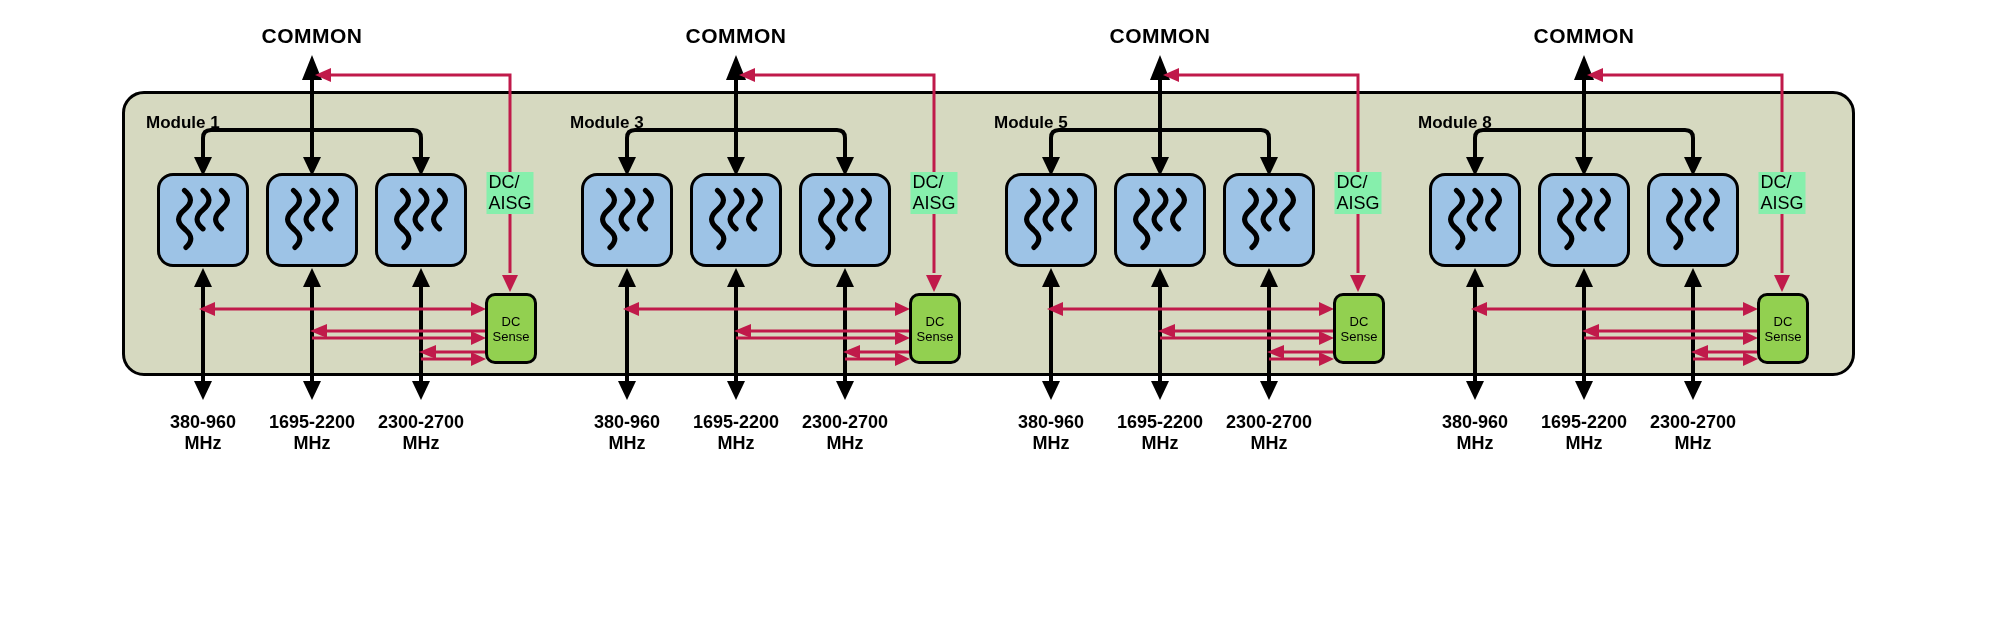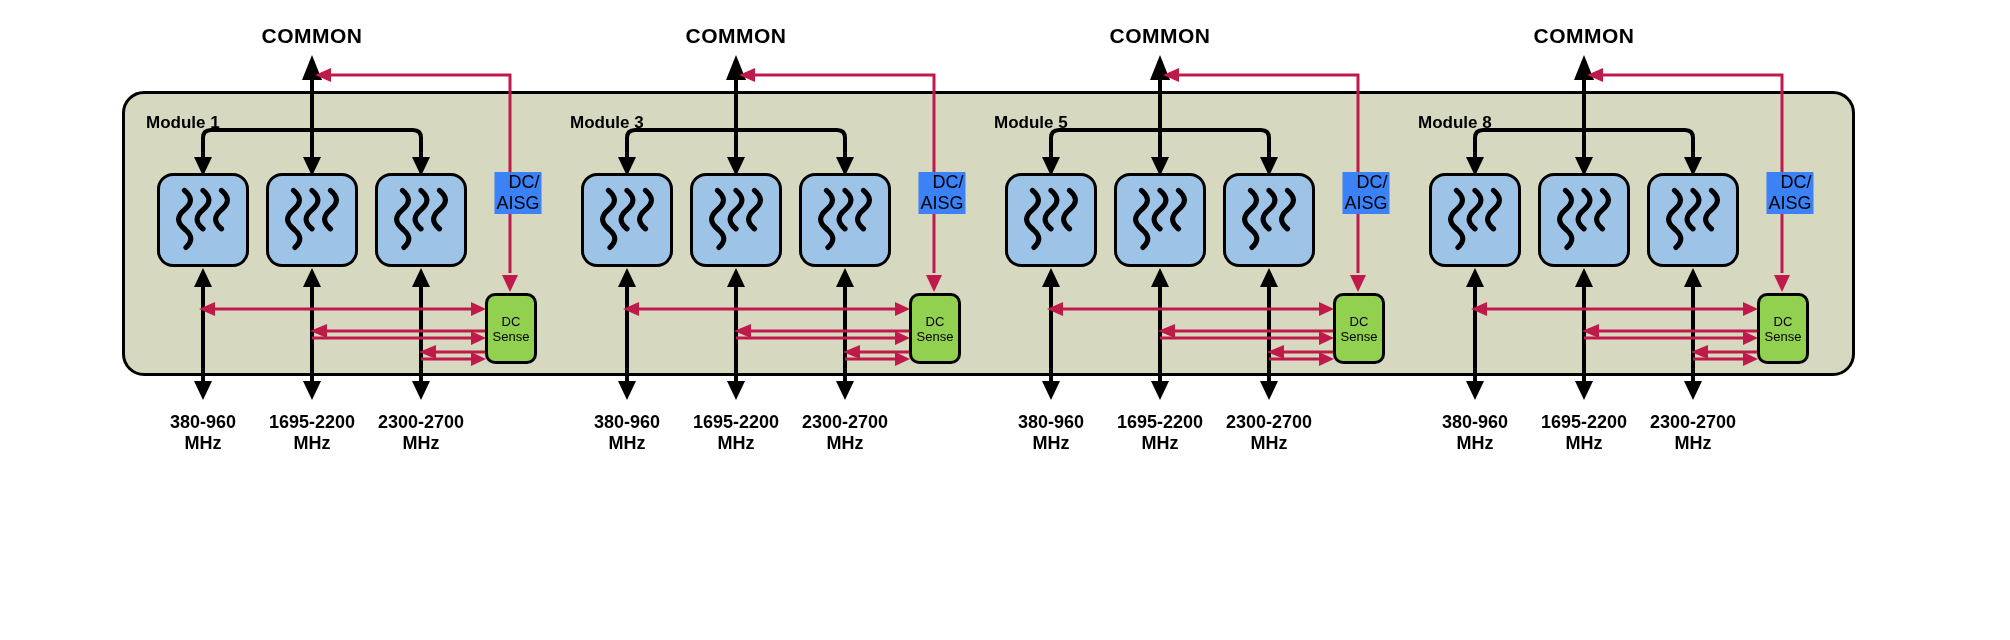--- a/index.html
+++ b/index.html
@@ -12,22 +12,22 @@
   .common-label { position:absolute; left:176px; top:24px; transform:translateX(-50%);
                   font-size:21px; font-weight:bold; letter-spacing:.5px; white-space:nowrap; }
   .wiring { position:absolute; left:0; top:0; }
   .blk-stroke { stroke:var(--signal-line,#000); stroke-width:4; fill:none; }
   .blk-fill   { fill:var(--signal-line,#000); }
   .red-stroke { stroke:var(--dc-line,#c01a4a); stroke-width:3; fill:none; }
   .red-fill   { fill:var(--dc-line,#c01a4a); }
   .fbox { position:absolute; top:173px; width:92px; height:94px; background:var(--filter-fill,#9dc3e6);
           border:3px solid #000; border-radius:16px; display:flex; align-items:center; justify-content:center; z-index:2; }
   .ficon { width:74px; height:76px; stroke:#000; stroke-width:7; fill:none; stroke-linecap:round; }
-  .dc-aisg { position:absolute; left:374px; top:172px; transform:translateX(-50%); background:#3b82f6;
-             font-size:18px; line-height:21px; text-align:right; padding:0 2px; z-index:3; white-space:nowrap;margin-left:8px; }
+  .dc-aisg { position:absolute; left:374px; top:172px; transform:translateX(-50%); background:#86efac;
+             font-size:18px; line-height:21px; text-align:left; padding:0 2px; z-index:3; white-space:nowrap; }
   .dc-aisg span { display:block; }
   .dc-sense { position:absolute; left:349px; top:293px; width:52px; height:71px; background:var(--dc-sense-fill,#92d050);
               border:3px solid #000; border-radius:10px; display:flex; flex-direction:column; align-items:center;
               justify-content:center; font-size:13px; line-height:15px; z-index:3; }
   .port-label { position:absolute; top:412px; transform:translateX(-50%); font-size:18px; font-weight:bold;
                 text-align:center; line-height:21px; white-space:nowrap; }
   .port-label span { display:block; }
 </style>
 </head>
 <body>

